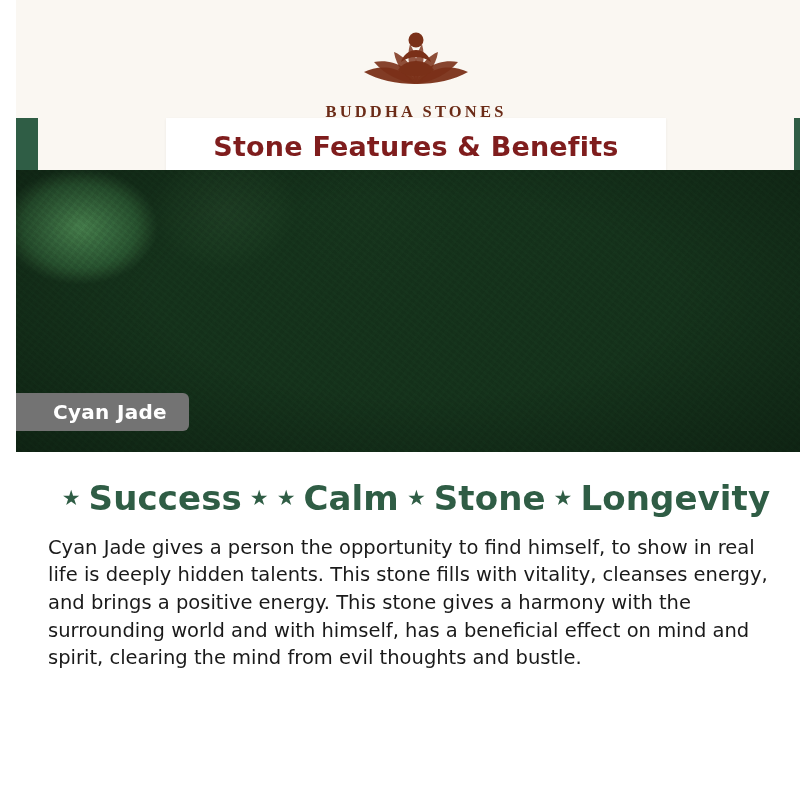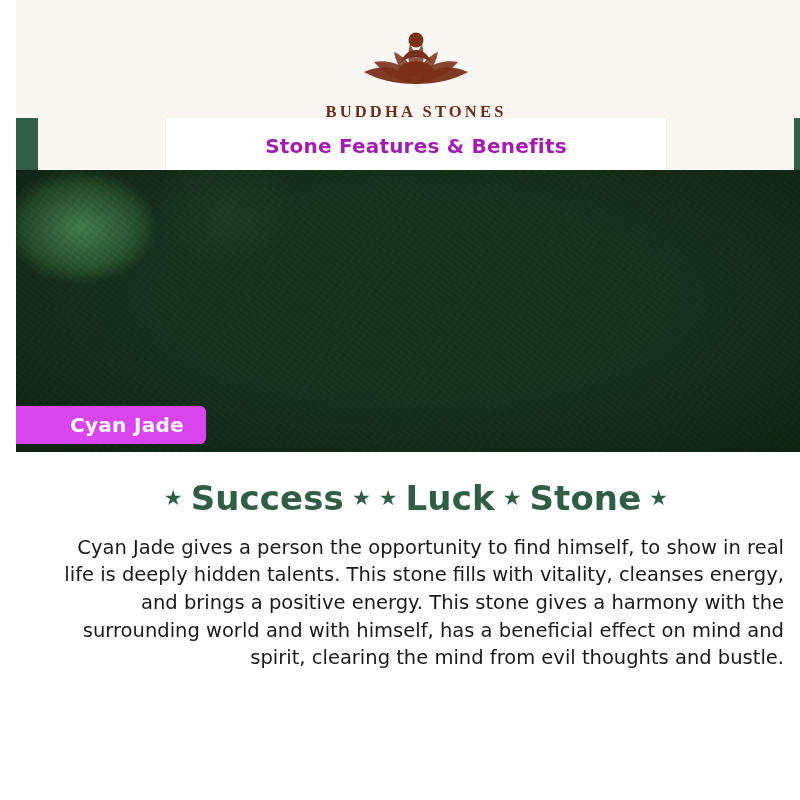--- a/index.html
+++ b/index.html
@@ -110,23 +110,23 @@
     top: 0;
     height: 56px;
     background: #ffffff;
     display: flex;
     align-items: center;
     justify-content: center;
     box-shadow: 0 1px 3px rgba(0,0,0,0.06);
   }
   .banner h1 {
     margin: 0;
-    font-size: 20px;
+    font-size: 27px;
     font-weight: 700;
-    color: #a21caf;
+    color: #7f1d1d;
     font-family: "DejaVu Sans", sans-serif;
     letter-spacing: 0.2px;
   }
 
   
   .hero {
     position: relative;
     height: 306px;
     overflow: hidden;
     background: #2d5a36;
@@ -166,23 +166,23 @@
   .hero-vignette {
     position: absolute;
     inset: 0;
     background: radial-gradient(ellipse at 50% 45%, rgba(0,0,0,0) 45%, rgba(0,0,0,0.3) 100%);
   }
 
   
   .stone-label {
     position: absolute;
     left: 0;
-    bottom: 8px;
-    padding: 7px 22px 7px 54px;
-    background: #d946ef;
+    bottom: 21px;
+    padding: 7px 22px 7px 37px;
+    background: #737373;
     color: #ffffff;
     font-size: 20px;
     font-weight: 600;
     letter-spacing: 0.3px;
     font-family: "DejaVu Sans", sans-serif;
     border-radius: 0 6px 6px 0;
     z-index: 3;
   }
 
   
@@ -210,21 +210,21 @@
     font-size: 34px;
     font-weight: 700;
     font-family: "DejaVu Sans", sans-serif;
     letter-spacing: 0.1px;
   }
   .description {
     font-size: 19.5px;
     line-height: 1.42;
     color: #1a1a1a;
     font-family: "DejaVu Sans", sans-serif;
-    text-align: right;
+    text-align: left;
     margin: 0;
   }
 </style>
 </head>
 <body>
 
 <div class="page">
 
   <div class="corner corner-tl"></div>
   <div class="corner corner-tl2"></div>
@@ -274,22 +274,23 @@
       <div class="hero-vignette"></div>
       <div class="stone-label">Cyan Jade</div>
     </div>
 
     <div class="content">
       <div class="keywords">
         <span class="kw-star">★</span>
         <span class="kw-text">Success</span>
         <span class="kw-star">★</span>
         <span class="kw-star">★</span>
-        <span class="kw-text">Luck</span>
+        <span class="kw-text">Calm</span>
         <span class="kw-star">★</span>
         <span class="kw-text">Stone</span>
         <span class="kw-star">★</span>
+        <span class="kw-text">Longevity</span>
       </div>
       <p class="description">Cyan Jade gives a person the opportunity to find himself, to show in real life is deeply hidden talents. This stone fills with vitality, cleanses energy, and brings a positive energy. This stone gives a harmony with the surrounding world and with himself, has a beneficial effect on mind and spirit, clearing the mind from evil thoughts and bustle.</p>
     </div>
 
   </div>
 </div>
 
 </body></html>

